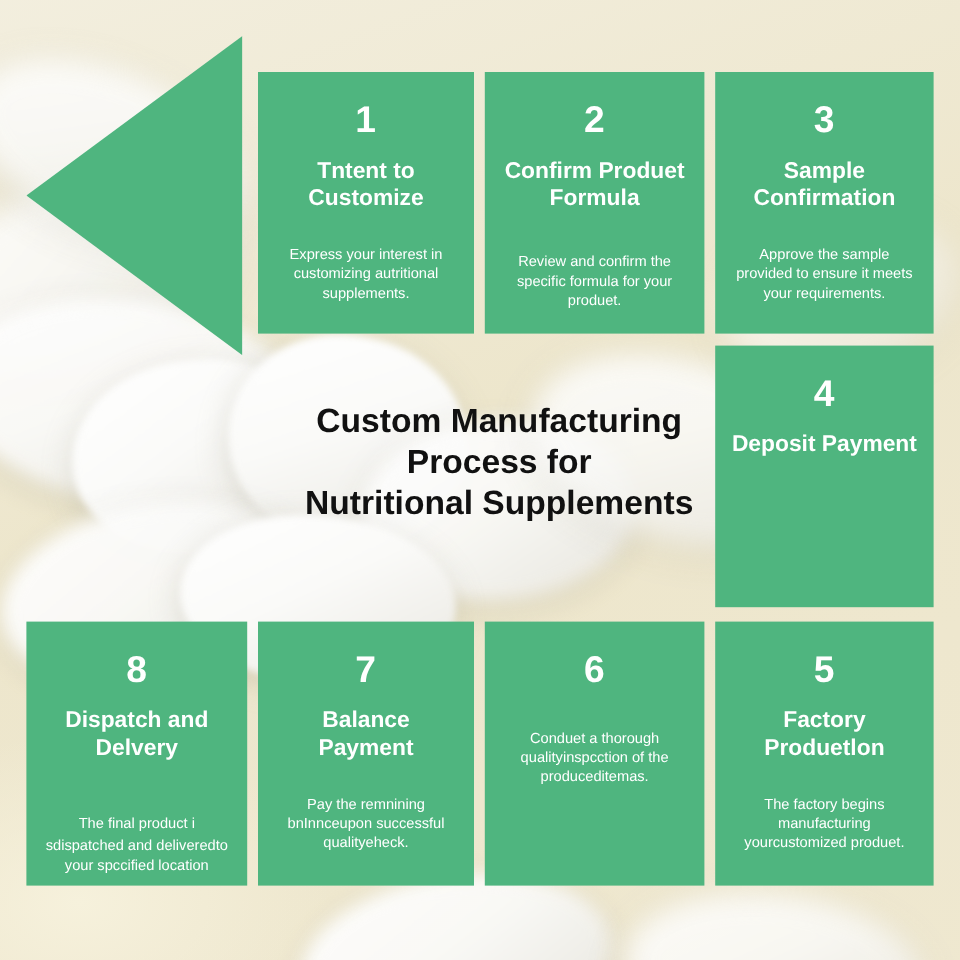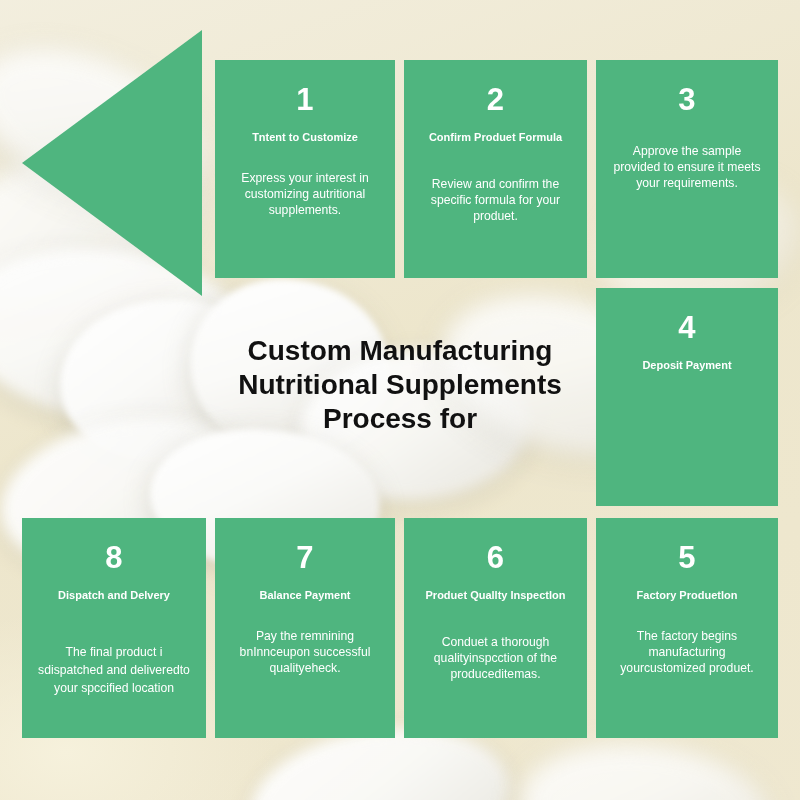--- a/index.html
+++ b/index.html
@@ -71,21 +71,21 @@
   }
   .card .num {
     font-size: 31px;
     font-weight: bold;
     line-height: 1.05;
     color: #FFFFFF;
     margin: 14px 0 0 0;
     letter-spacing: .5px;
   }
   .card .title {
-    font-size: 11px;
+    font-size: 19px;
     font-weight: bold;
     line-height: 1.25;
     margin: 14px 0 0 0;
     color: #FFFFFF;
   }
   .card .desc {
     font-size: 12.2px;
     font-weight: normal;
     line-height: 1.32;
     color: #FFFFFF;
@@ -104,21 +104,21 @@
 
   #card-4 .desc { margin-top: 14px; }
   #card-1 .desc, #card-3 .desc { margin-top: 26px; text-align: center; }
   #card-5 .desc, #card-7 .desc { margin-top: 26px; }
   #card-8 .desc { margin-top: 42px; line-height: 1.45; }
   #card-2 .desc, #card-6 .desc { margin-top: 32px; }
 
   
   .center-title {
     position: absolute;
-    left: 200px;
+    left: 216px;
     top: 334px;
     width: 400px;
     text-align: center;
     font-size: 28px;
     font-weight: bold;
     line-height: 1.22;
     color: #111111;
   }
   .center-title .ln { display: block; white-space: nowrap; }
 </style>
@@ -157,51 +157,51 @@
   </div>
 
   <div class="card" id="card-2">
     <div class="num">2</div>
     <div class="title">Confirm Produet Formula</div>
     <div class="desc">Review and confirm the specific formula for your produet.</div>
   </div>
 
   <div class="card" id="card-3">
     <div class="num">3</div>
+    <div class="title">Sample Confirmation</div>
     <div class="desc">Approve the sample provided to ensure it meets your requirements.</div>
   </div>
 
   <div class="card" id="card-4">
     <div class="num">4</div>
     <div class="title">Deposit Payment</div>
   </div>
 
   <div class="card" id="card-5">
     <div class="num">5</div>
     <div class="title">Factory Produetlon</div>
     <div class="desc">The factory begins manufacturing yourcustomized produet.</div>
   </div>
 
   <div class="card" id="card-6">
     <div class="num">6</div>
-    <div class="title">Produet Quallty Inspectlon</div>
     <div class="desc">Conduet a thorough qualityinspcction of the produceditemas.</div>
   </div>
 
   <div class="card" id="card-7">
     <div class="num">7</div>
     <div class="title">Balance Payment</div>
     <div class="desc">Pay the remnining bnInnceupon successful qualityeheck.</div>
   </div>
 
   <div class="card" id="card-8">
     <div class="num">8</div>
     <div class="title">Dispatch and Delvery</div>
     <div class="desc">The final product i sdispatched and deliveredto your spccified location</div>
   </div>
 
   <div class="center-title">
     <span class="ln">Custom Manufacturing</span>
+    <span class="ln">Process for</span>
     <span class="ln">Nutritional Supplements</span>
-    <span class="ln">Process for</span>
   </div>
 
 </div>
 
 </body></html>

